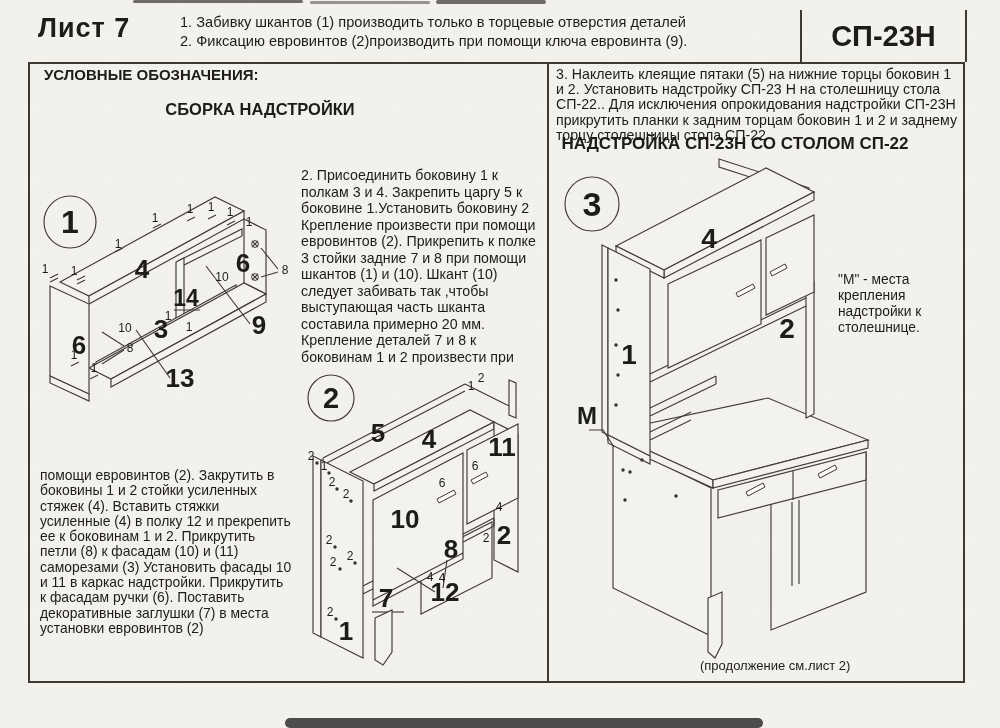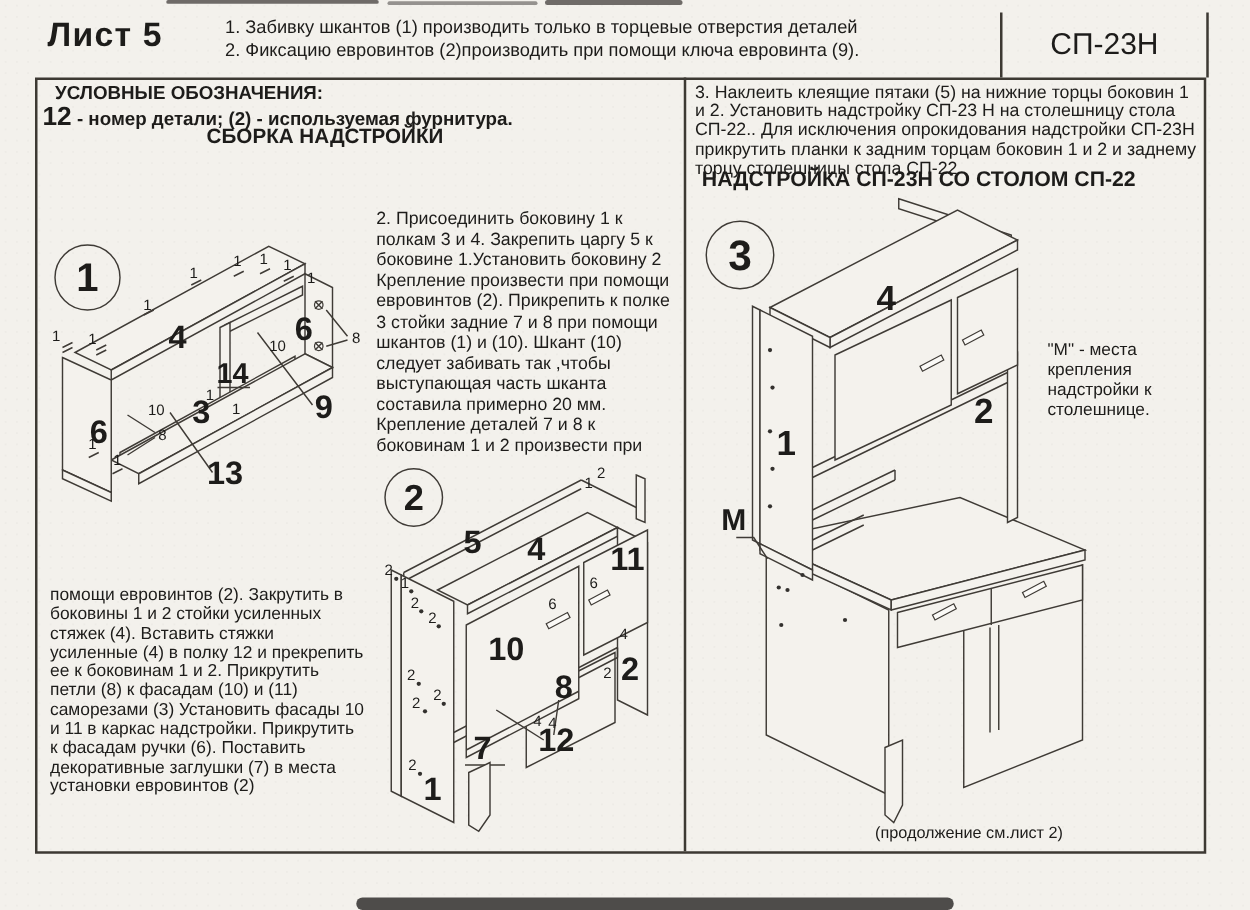--- a/index.html
+++ b/index.html
@@ -3,21 +3,21 @@
 <meta charset="utf-8">
 <style>
   html,body{margin:0;padding:0;}
   .page{position:relative;width:1000px;height:728px;background:#f3f1ec;overflow:hidden;
         font-family:"Liberation Sans",sans-serif;color:#1d1c1a;
         background-image:radial-gradient(rgba(0,0,0,0.025) 1px, transparent 1px);background-size:9px 9px;}
   .abs{position:absolute;}
   .sheet-title{left:38px;top:13px;font-size:27px;font-weight:bold;letter-spacing:1px;}
   .hdr-notes{left:180px;top:13px;font-size:14.6px;line-height:19px;}
   .pcode{left:800px;top:10px;width:163px;height:52px;border-left:2px solid #3d3933;border-right:2px solid #3d3933;
-         display:flex;align-items:center;justify-content:center;font-size:24px;font-weight:normal;}
+         display:flex;align-items:center;justify-content:center;font-size:29px;font-weight:bold;}
   .frame{left:28px;top:62px;width:933px;height:617px;border:2px solid #3d3933;}
   .divider{left:547px;top:62px;width:2px;height:619px;background:#3d3933;}
   .legend-title{left:44px;top:66px;font-size:15px;font-weight:bold;}
   .legend-line{left:34px;top:82px;font-size:15px;font-weight:bold;}
   .legend-num{font-size:21px;font-weight:bold;}
   .section-title{left:40px;top:100px;width:440px;text-align:center;font-size:16.5px;font-weight:bold;}
   .p1{left:40px;top:119px;width:506px;font-size:14.2px;line-height:15.8px;}
   .p2{left:301px;top:167px;width:236px;font-size:14.2px;line-height:16.5px;}
   .p3{left:40px;top:468px;width:252px;font-size:13.9px;line-height:15.3px;}
   .p4{left:556px;top:67px;width:402px;font-size:14.2px;line-height:15.2px;}
@@ -36,36 +36,33 @@
 </head>
 <body>
 
 <div class="page">
 
   <div class="abs streak" style="left:133px;top:0;width:170px;height:3px"></div>
   <div class="abs streak" style="left:310px;top:1px;width:120px;height:3px;opacity:.6"></div>
   <div class="abs streak" style="left:436px;top:0;width:110px;height:4px"></div>
   <div class="abs bband"></div>
 
-  <div class="abs sheet-title">Лист 5</div>
+  <div class="abs sheet-title">Лист 7</div>
   <div class="abs hdr-notes">
     <div>1. Забивку шкантов (1) производить только в торцевые отверстия деталей</div>
     <div>2. Фиксацию евровинтов (2)производить при помощи ключа евровинта (9).</div>
   </div>
   <div class="abs pcode">
     <span>СП-23Н</span>
   </div>
 
   <div class="abs frame"></div>
   <div class="abs divider"></div>
 
   <div class="abs legend-title">УСЛОВНЫЕ ОБОЗНАЧЕНИЯ:</div>
-  <div class="abs legend-line">
-    <span class="legend-num">12</span><span> - номер детали;  (2) - используемая фурнитура.</span>
-  </div>
   <div class="abs section-title">СБОРКА НАДСТРОЙКИ</div>
   <div class="abs p2">2. Присоединить  боковину 1  к полкам 3 и 4. Закрепить царгу 5 к боковине 1.Установить боковину 2 Крепление произвести при помощи евровинтов (2). Прикрепить к полке 3 стойки задние  7 и 8 при помощи шкантов (1) и (10). Шкант (10) следует забивать так ,чтобы выступающая часть шканта составила примерно 20 мм. Крепление деталей 7 и 8 к боковинам 1 и 2 произвести при</div>
   <div class="abs p3">помощи евровинтов (2). Закрутить в боковины 1 и 2 стойки усиленных стяжек (4). Вставить стяжки усиленные (4) в полку 12 и прекрепить ее к боковинам 1 и 2. Прикрутить петли (8) к фасадам (10) и (11) саморезами (3) Установить фасады 10 и 11 в каркас надстройки. Прикрутить к фасадам ручки (6). Поставить декоративные заглушки (7) в места установки евровинтов (2)</div>
 
   <div class="abs p4">3. Наклеить клеящие пятаки (5) на нижние торцы боковин 1 и 2. Установить надстройку СП-23 Н на столешницу стола СП-22.. Для исключения опрокидования надстройки СП-23Н прикрутить планки  к задним  торцам  боковин 1 и 2 и заднему торцу столешницы стола СП-22</div>
   <div class="abs dtitle">НАДСТРОЙКА СП-23Н  СО СТОЛОМ СП-22</div>
   <div class="abs mnote">"М" -  места крепления надстройки к столешнице.</div>
   <div class="abs footer">(продолжение см.лист 2)</div>
 
   <svg style="left:30px;top:182px" width="272" height="238" viewBox="0 0 272 238">

